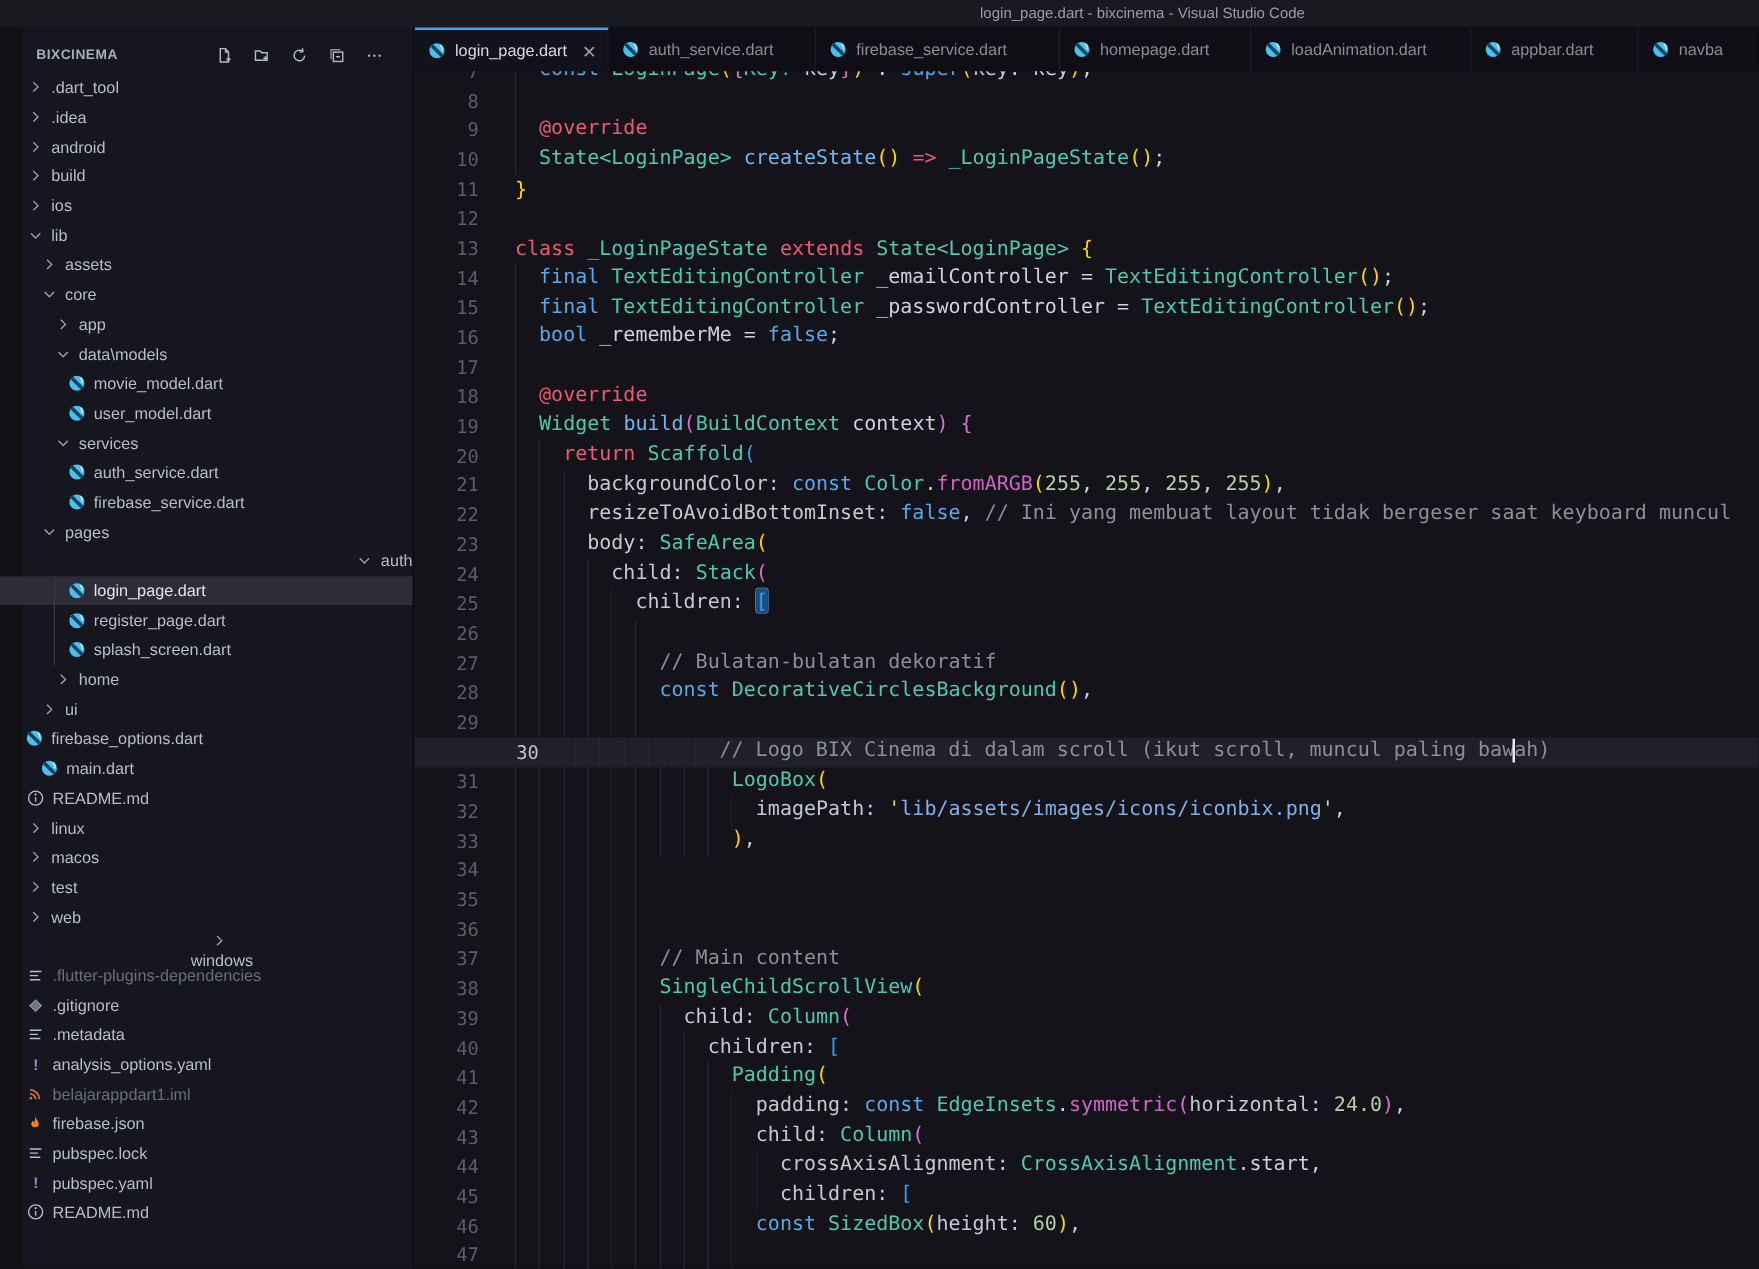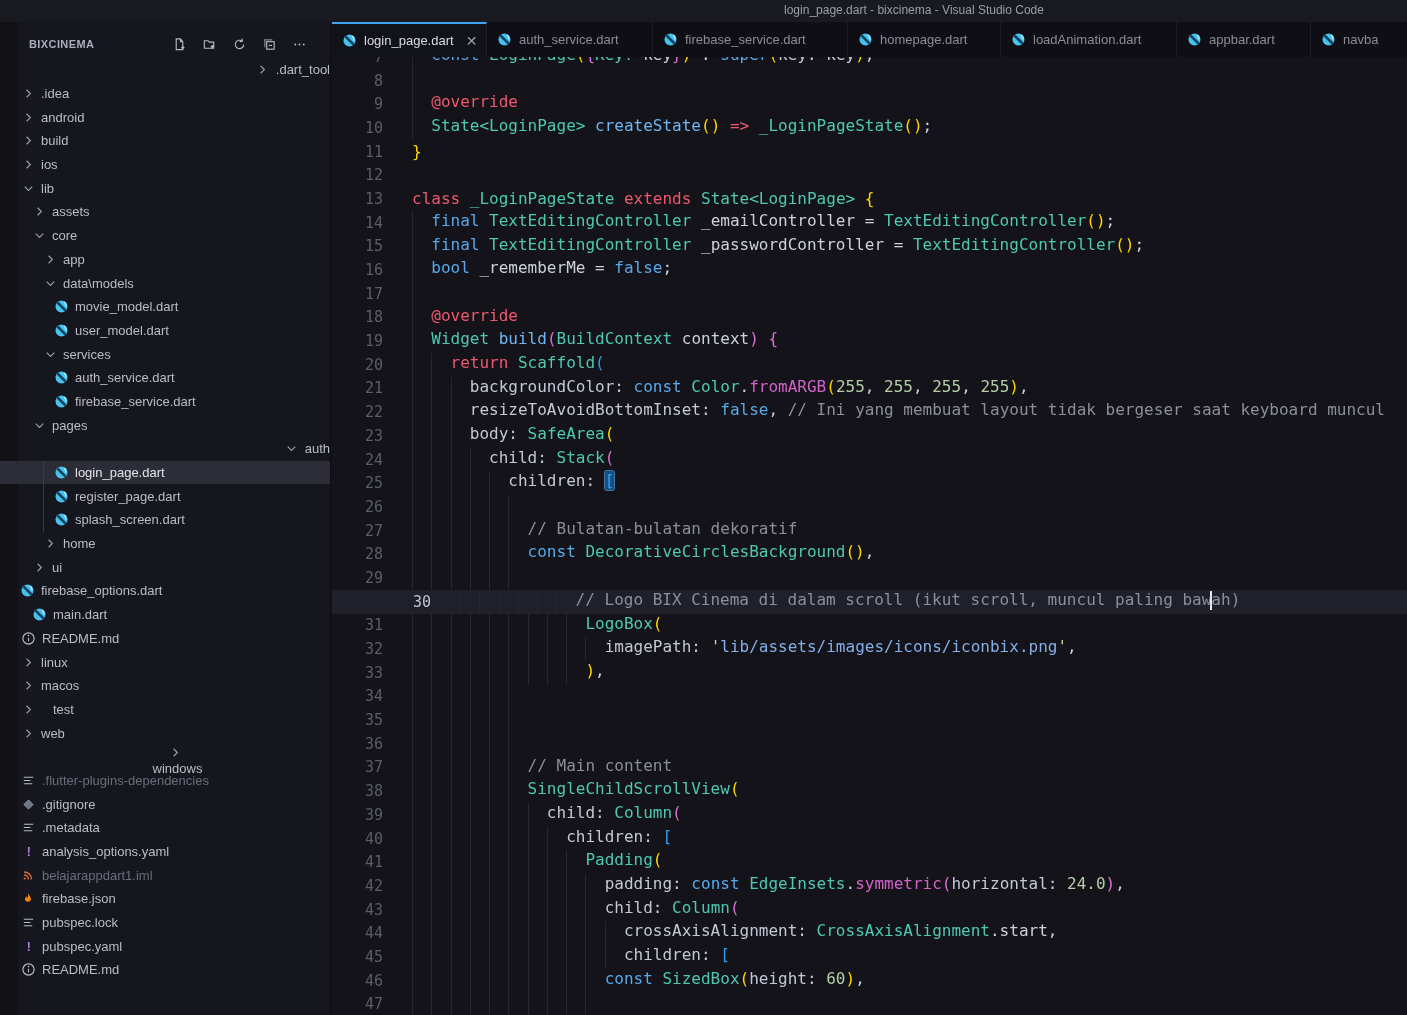--- a/index.html
+++ b/index.html
@@ -99,21 +99,21 @@
           <span class="abtn" title="Views and More Actions">
             <svg width="15" height="15" viewBox="0 0 16 16" fill="none" stroke="currentColor" stroke-width="1.2">
               <circle cx="3.5" cy="8" r="1" fill="currentColor" stroke="none"></circle>
               <circle cx="8" cy="8" r="1" fill="currentColor" stroke="none"></circle>
               <circle cx="12.5" cy="8" r="1" fill="currentColor" stroke="none"></circle>
             </svg>
           </span>
         </span>
     </div>
     <div class="tree" id="tree">
-        <div class="trow" style="padding-left: 20px; justify-content: flex-end;">
+        <div class="trow" style="padding-left: 20px;">
           <span class="twist">
             <svg width="15" height="15" viewBox="0 0 16 16" fill="none" stroke="currentColor" stroke-width="1.2">
               <path d="M6 4 L10 8 L6 12"></path>
             </svg>
           </span>
           <span class="tlabel">.dart_tool</span>
         </div>
         <div class="trow" style="padding-left: 20px;">
           <span class="twist">
             <svg width="15" height="15" viewBox="0 0 16 16" fill="none" stroke="currentColor" stroke-width="1.2">
@@ -335,21 +335,21 @@
           <span class="tlabel">linux</span>
         </div>
         <div class="trow" style="padding-left: 20px;">
           <span class="twist">
             <svg width="15" height="15" viewBox="0 0 16 16" fill="none" stroke="currentColor" stroke-width="1.2">
               <path d="M6 4 L10 8 L6 12"></path>
             </svg>
           </span>
           <span class="tlabel">macos</span>
         </div>
-        <div class="trow" style="padding-left: 20px; gap: 12px;">
+        <div class="trow" style="padding-left: 20px;">
           <span class="twist">
             <svg width="15" height="15" viewBox="0 0 16 16" fill="none" stroke="currentColor" stroke-width="1.2">
               <path d="M6 4 L10 8 L6 12"></path>
             </svg>
           </span>
           <span class="tlabel">test</span>
         </div>
         <div class="trow" style="padding-left: 20px;">
           <span class="twist">
             <svg width="15" height="15" viewBox="0 0 16 16" fill="none" stroke="currentColor" stroke-width="1.2">

